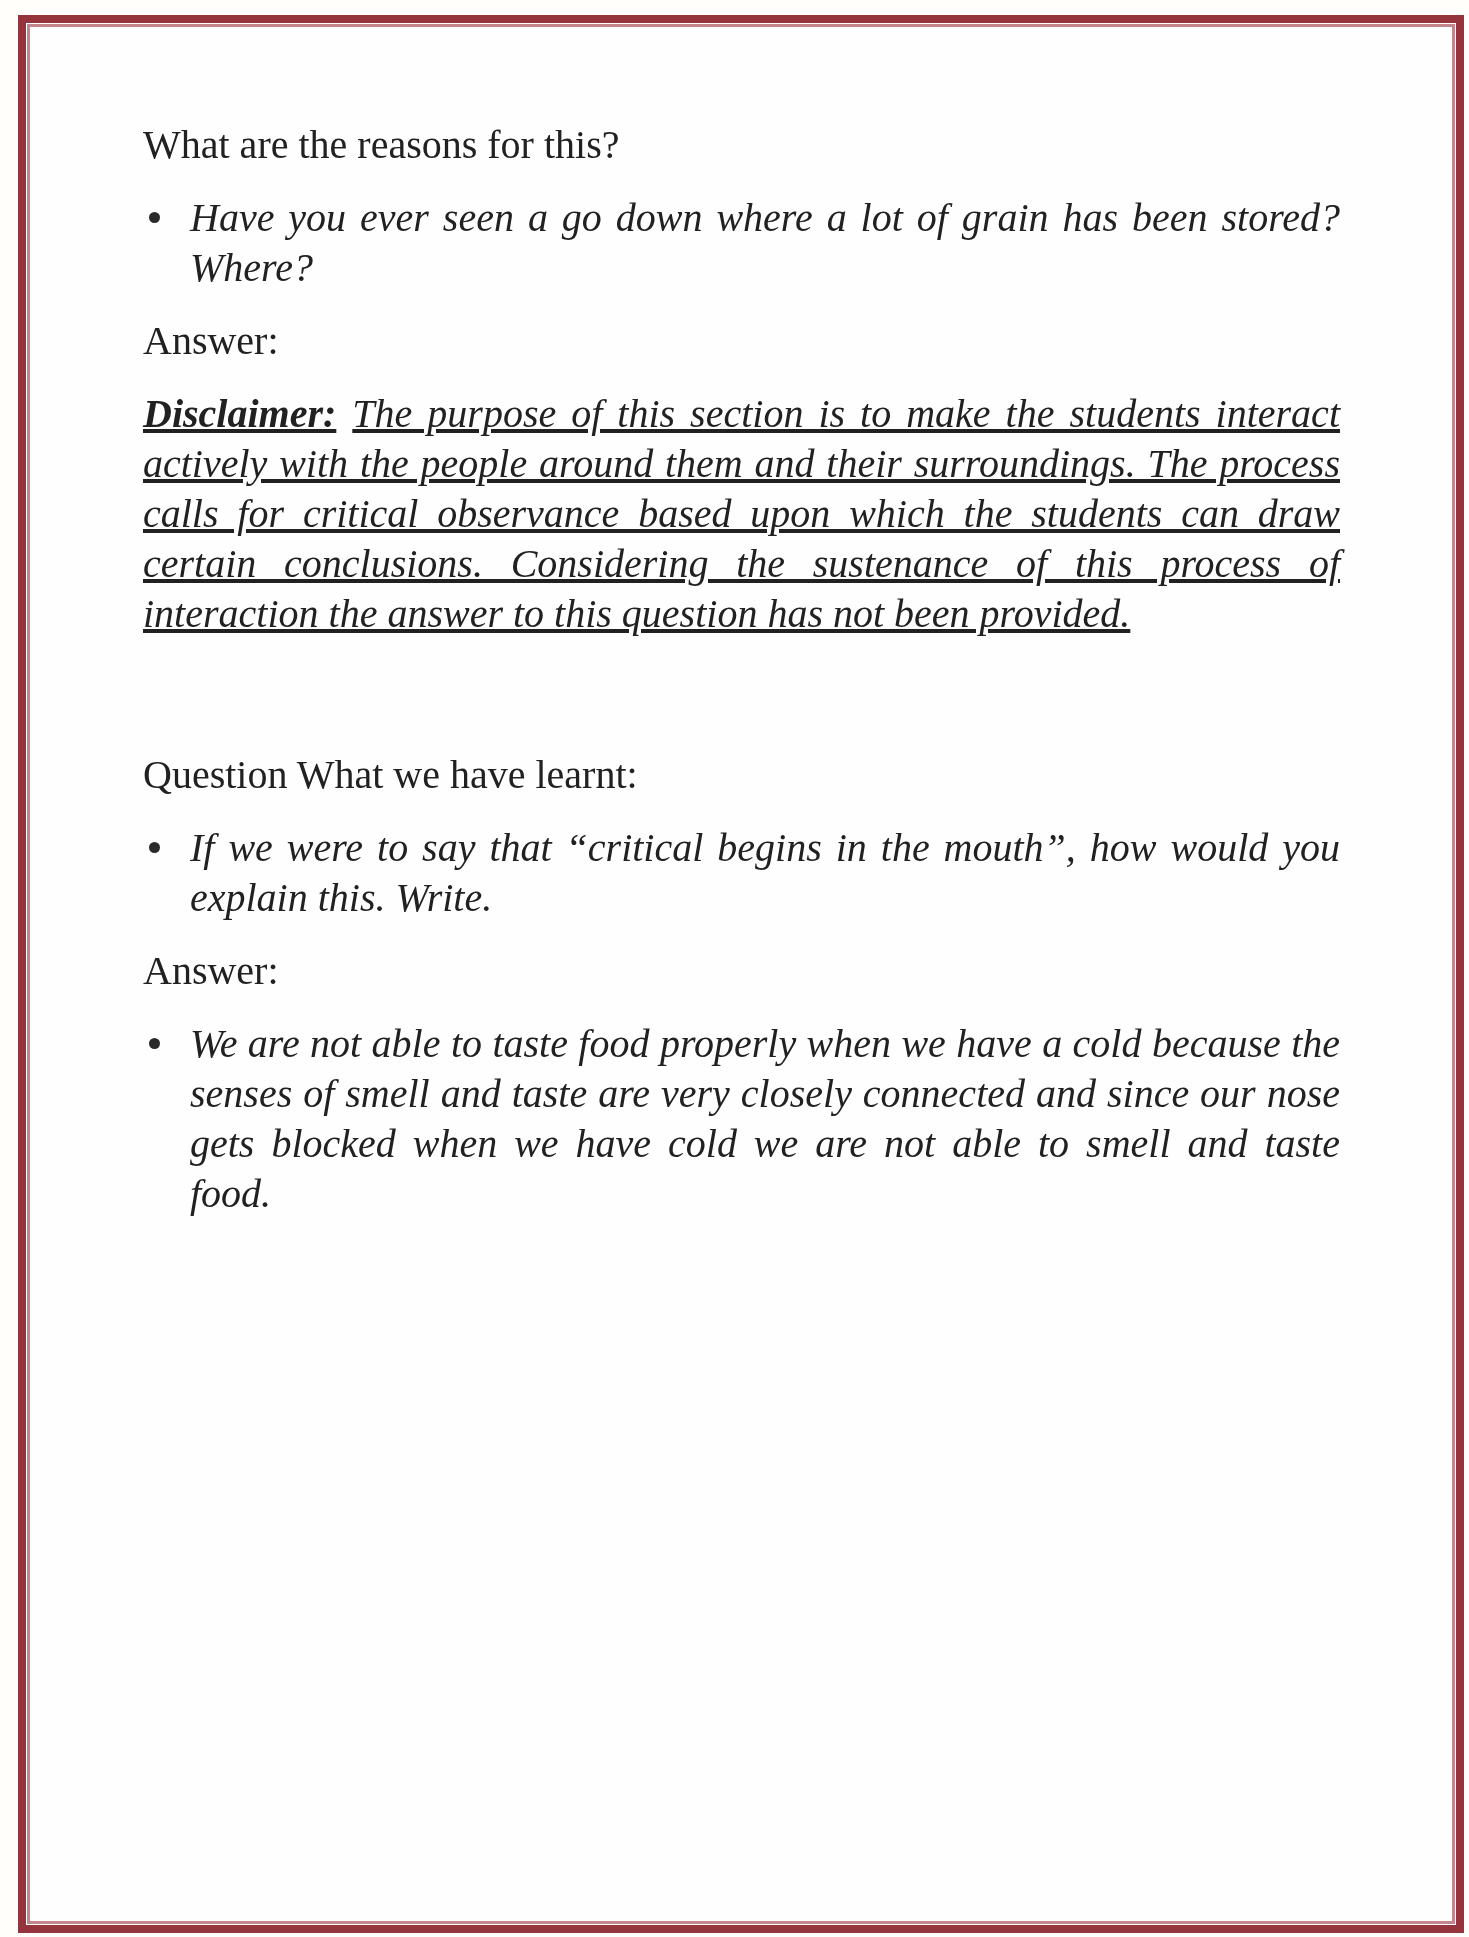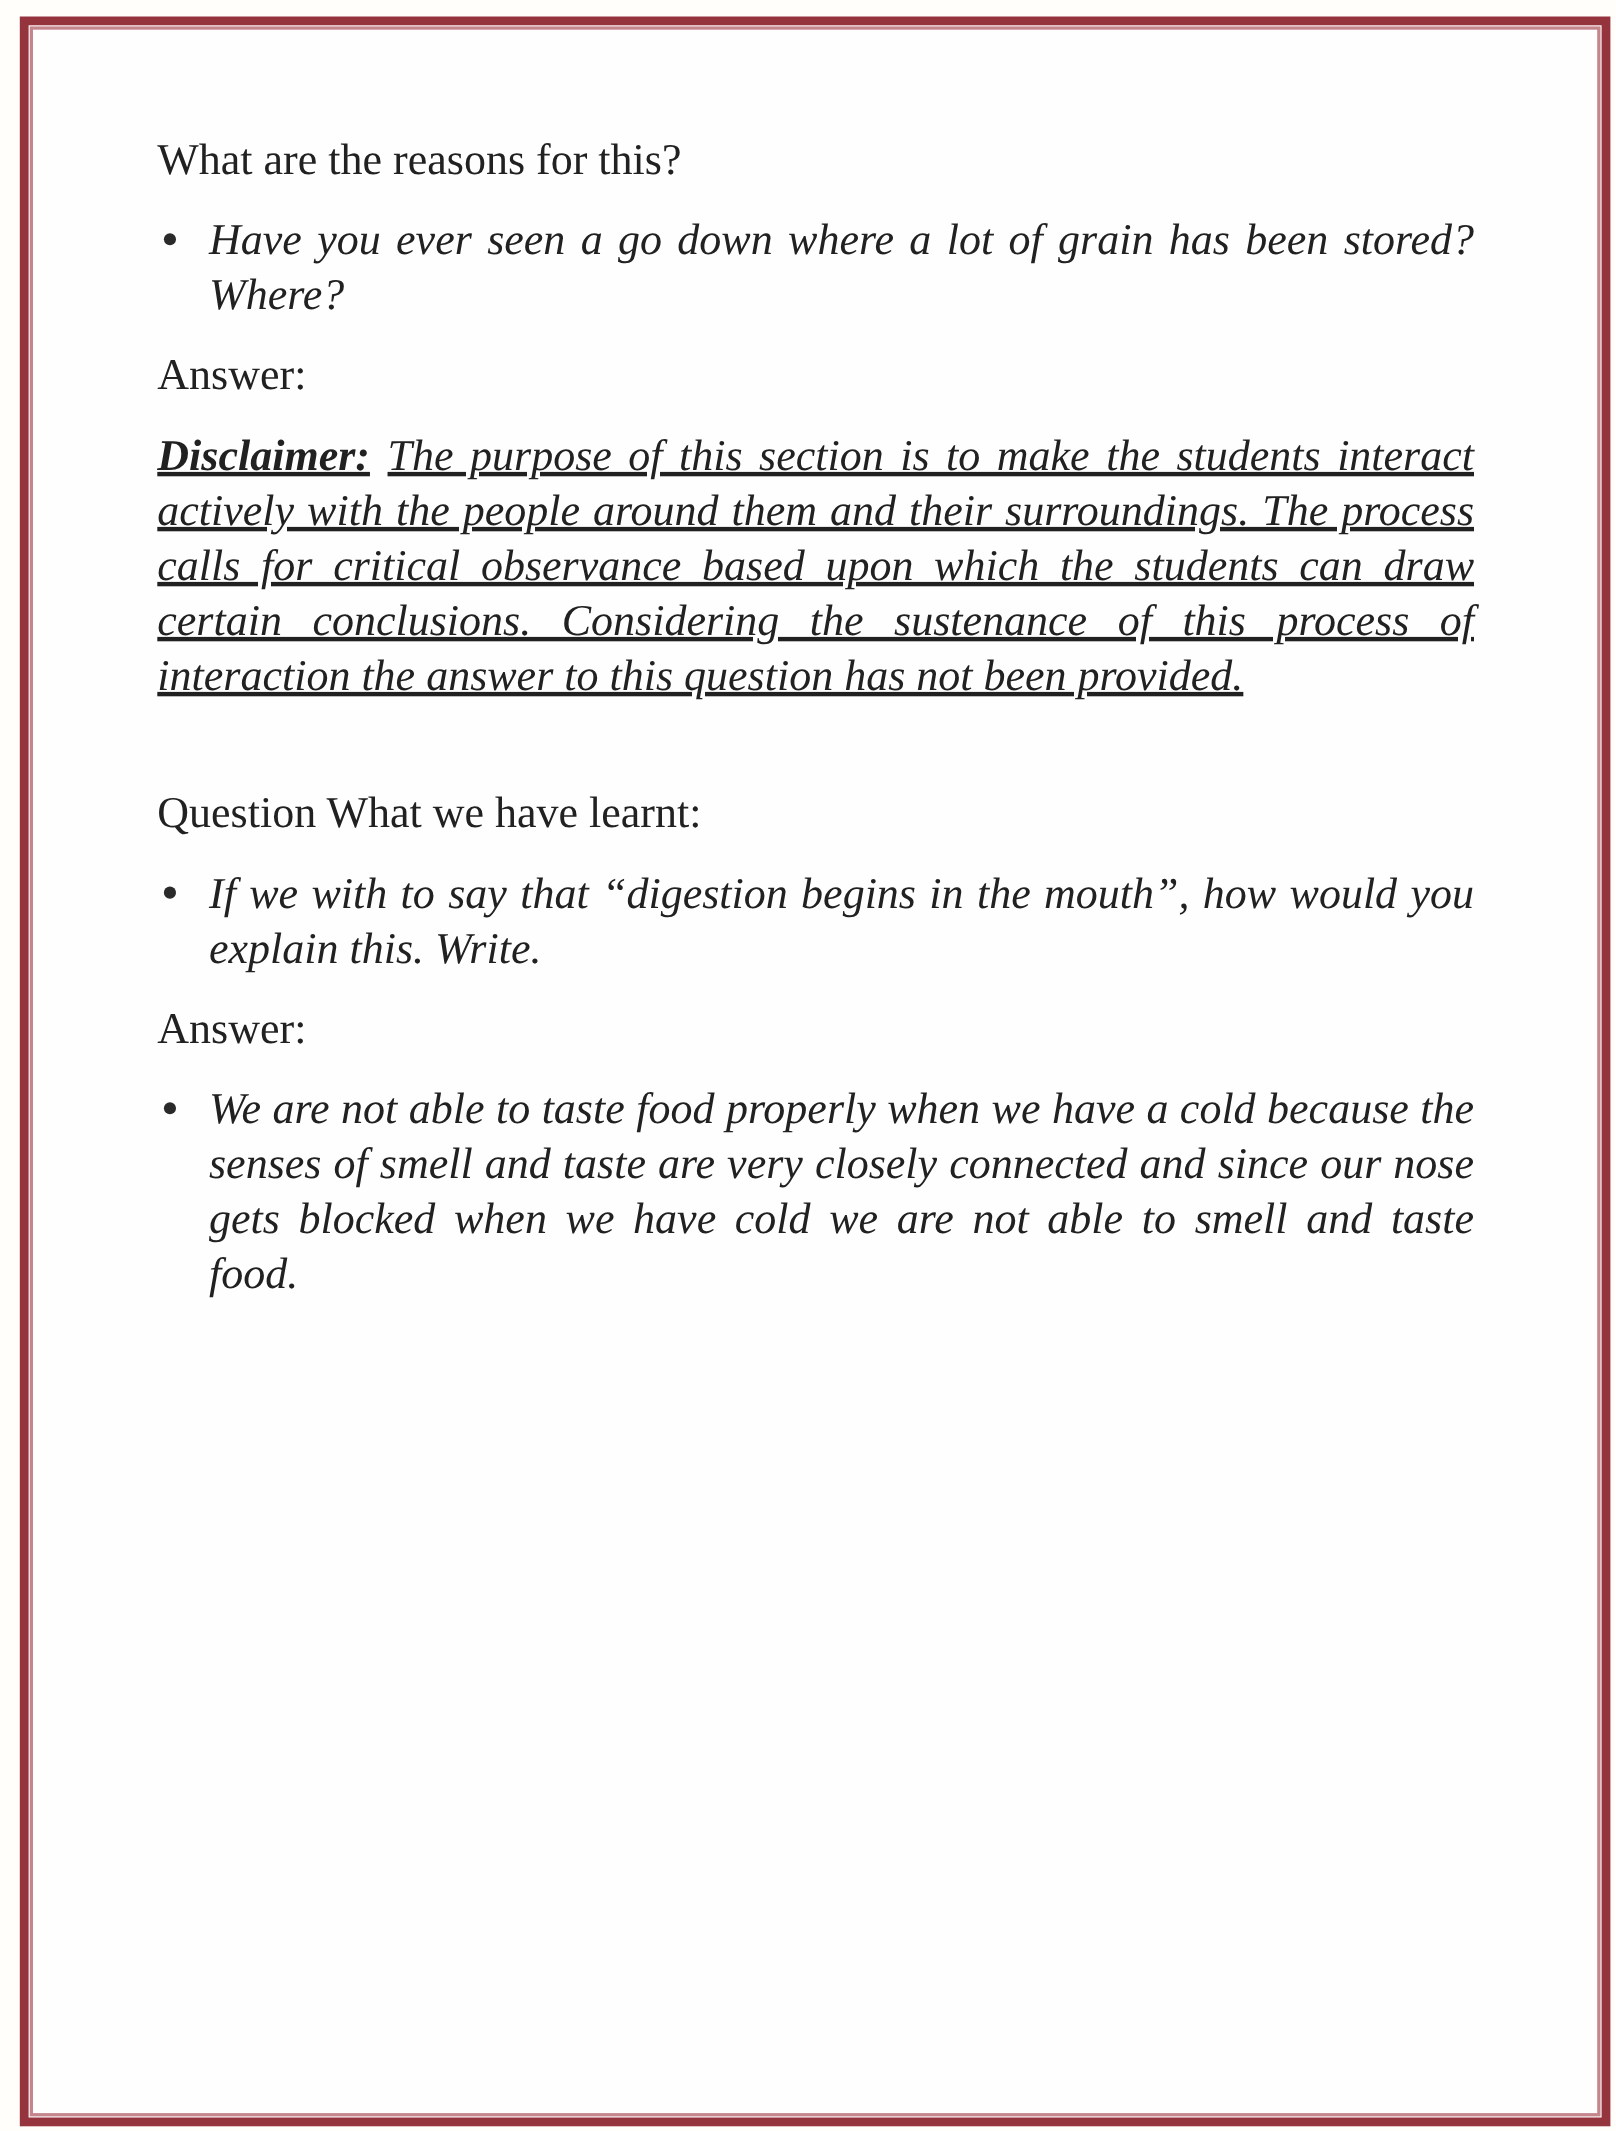--- a/index.html
+++ b/index.html
@@ -26,21 +26,21 @@
   }
   .content {
     position: absolute;
     left: 143px; top: 120px;
     width: 1197px;
     font-size: 40px;
     line-height: 50px;
   }
   .para   { margin: 0 0 23px 0; }
   .heading { font-weight: normal; margin: 0 0 23px 0; }
-  .gap-before { margin-top: 75px; }
+  .gap-before { margin-top: 111px; }
   .bullet {
     position: relative;
     padding-left: 47px;
     margin: 0 0 23px 0;
     text-align: justify;
     font-style: italic;
   }
   .dot {
     position: absolute;
     left: 6px; top: 19px;
@@ -78,21 +78,21 @@
 
     <p class="disclaimer">
       <span class="disc-label">Disclaimer:</span><span>The purpose of this section is to make the students interact actively with the people around them and their surroundings. The process calls for critical observance based upon which the students can draw certain conclusions. Considering the sustenance of this process of interaction the answer to this question has not been provided.</span>
     </p>
 
     <p class="heading gap-before">Question What we have learnt:</p>
 
 
     <div class="bullet">
       <span class="dot"></span>
-      <span>If we with to say that “digestion begins in the mouth”, how would you explain this. Write.</span>
+      <span>If we were to say that “critical begins in the mouth”, how would you explain this. Write.</span>
     </div>
 
     <p class="heading">Answer:</p>
 
     <div class="bullet">
       <span class="dot"></span>
       <span>We are not able to taste food properly when we have a cold because the senses of smell and taste are very closely connected and since our nose gets blocked when we have cold we are not able to smell and taste food.</span>
     </div>
 
 

